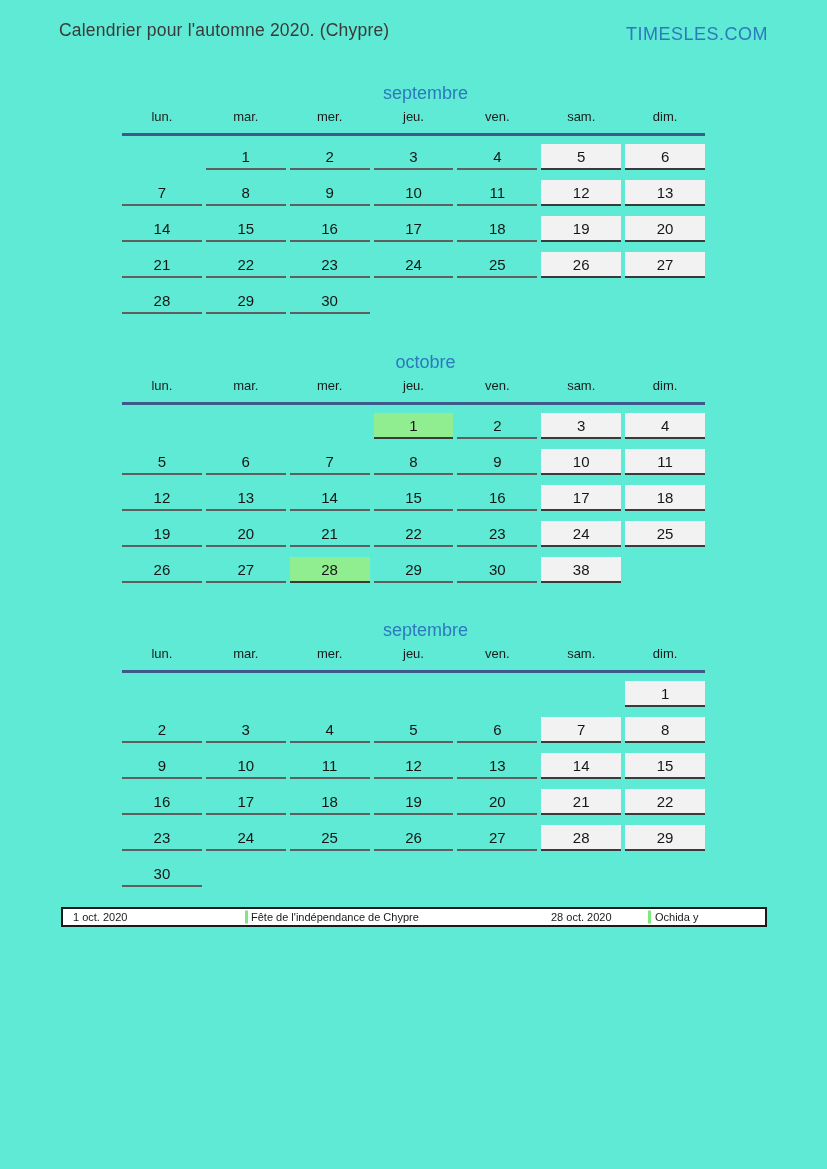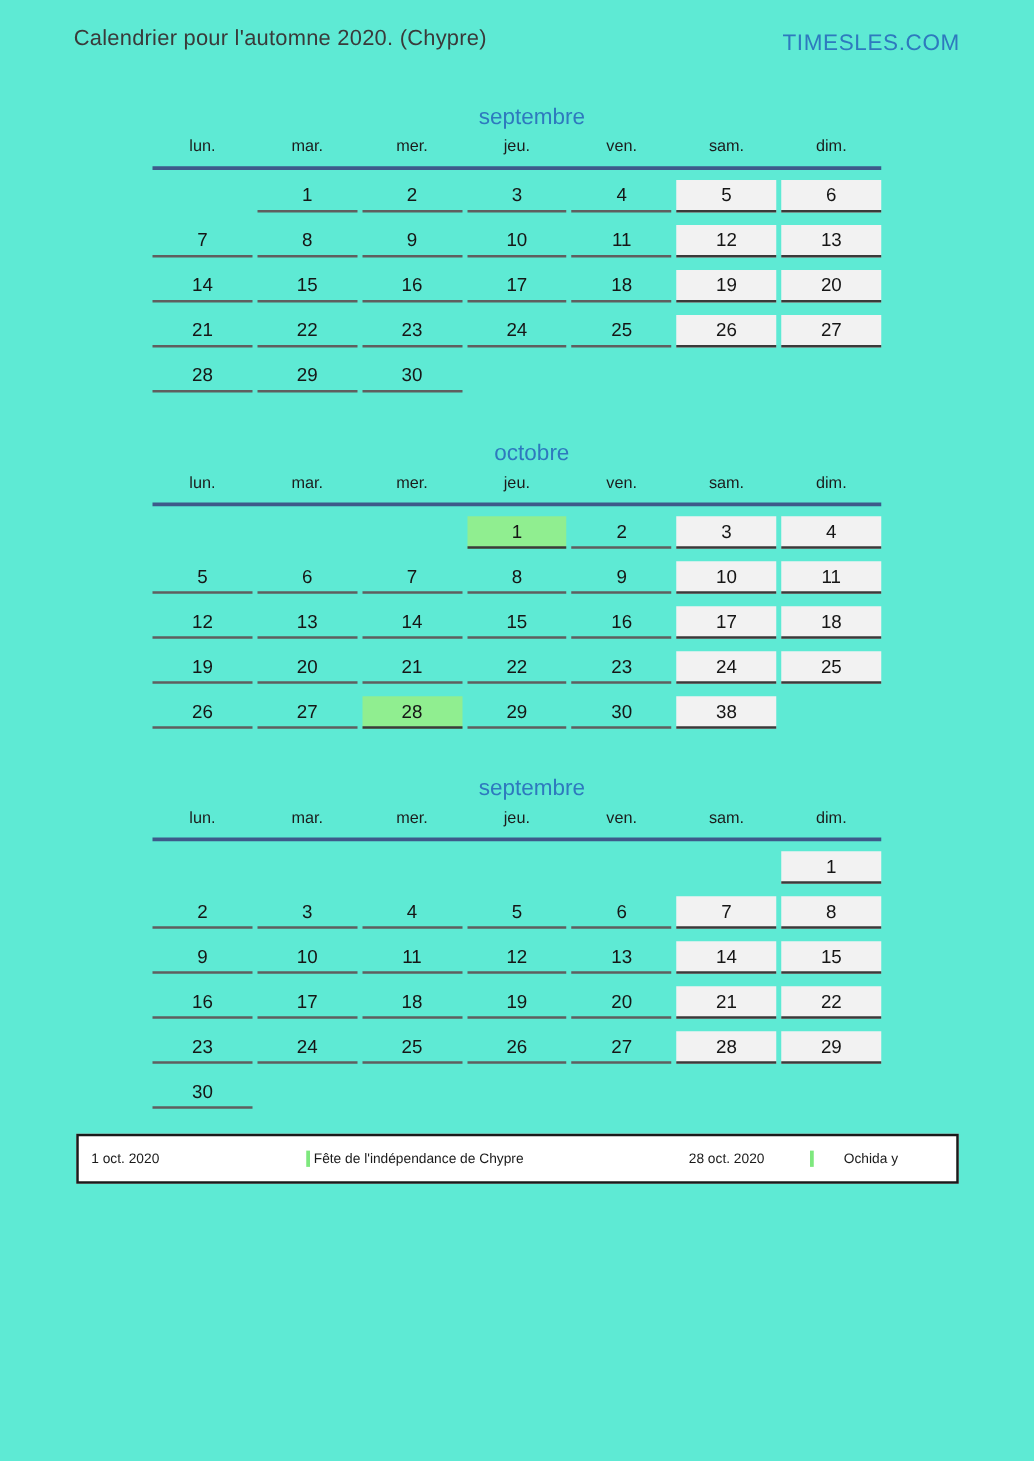--- a/index.html
+++ b/index.html
@@ -44,33 +44,33 @@
   .cell{
     display:flex;align-items:center;justify-content:center;
     font-size:15px;color:#161616;
     border-bottom:2px solid #5f5f5f;
     box-sizing:border-box;
   }
   .cell.empty{border-bottom:none;background:transparent;}
   .cell.weekend{background:var(--weekend,#f2f2f2);border-bottom-color:#3a3a3a;}
   .cell.holiday{background:var(--holiday,#90ee90);border-bottom-color:#3a3a3a;}
   .legend{
-    position:absolute;left:61px;top:907px;width:706px;height:40px;
+    position:absolute;left:61px;top:907px;width:706px;height:20px;
     border:2px solid #1a1a1a;box-sizing:border-box;background:#fff;
     font-size:11px;color:#1a1a1a;
   }
   .l-date,.l-label{
     position:absolute;top:50%;transform:translateY(-50%);white-space:nowrap;
   }
   .l-bar{
     position:absolute;top:50%;transform:translateY(-50%);
     width:3px;height:13px;background:var(--holiday-bright,#7ee87e);
   }
   .d1{left:10px}.b1{left:182px}.t1{left:188px}
-  .d2{left:488px}.b2{left:585px}.t2{left:612px}
+  .d2{left:488px}.b2{left:585px}.t2{left:592px}
 </style>
 </head>
 <body>
 
 <div class="page">
 
   <h1 class="title">Calendrier pour l'automne 2020. (Chypre)</h1>
   <div class="site">TIMESLES.COM</div>
 
   <div id="months">

